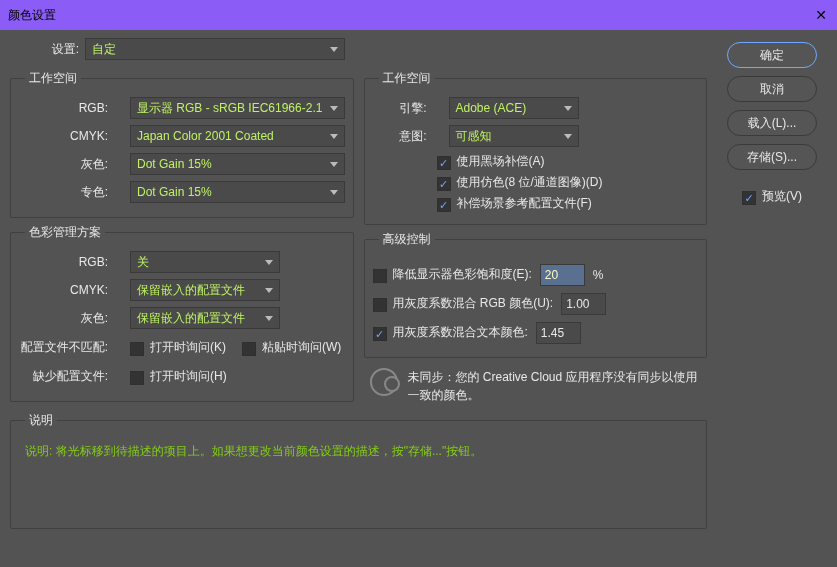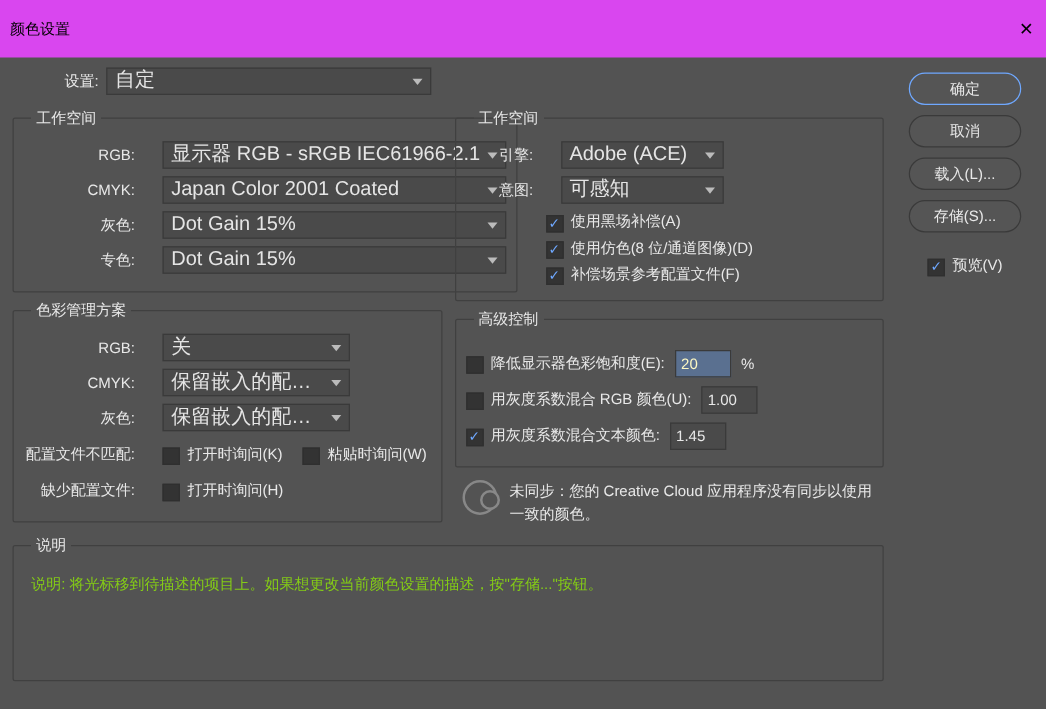--- a/index.html
+++ b/index.html
@@ -6,22 +6,22 @@
   body {
     font-family: "Segoe UI", "Microsoft YaHei", Arial, sans-serif;
     font-size: 12px;
     background: #535353;
     color: #e8e8e8;
     width: 837px;
     height: 567px;
     overflow: hidden;
   }
   .titlebar {
-    height: 46px;
-    background: #d946ef;
+    height: 30px;
+    background: #8b5cf6;
     color: #000;
     display: flex;
     align-items: center;
     padding: 0 8px;
     justify-content: space-between;
     font-size: 12px;
   }
   .titlebar .close {
     width: 16px; height: 16px;
     display: flex; align-items:center; justify-content:center;
@@ -60,22 +60,22 @@
     padding-right: 6px;
     white-space: nowrap;
   }
   .select {
     position: relative;
     background: #4a4a4a;
     border: 1px solid #3a3a3a;
     height: 22px;
     line-height: 20px;
     padding: 0 20px 0 6px;
-    color: #e5e5e5;
-    font-size: 16px;
+    color: #bef264;
+    font-size: 12px;
     cursor: pointer;
     overflow:hidden;
     text-overflow:ellipsis;
     white-space:nowrap;
   }
   .select::after {
     content: "";
     position: absolute;
     right: 6px;
     top: 8px;

